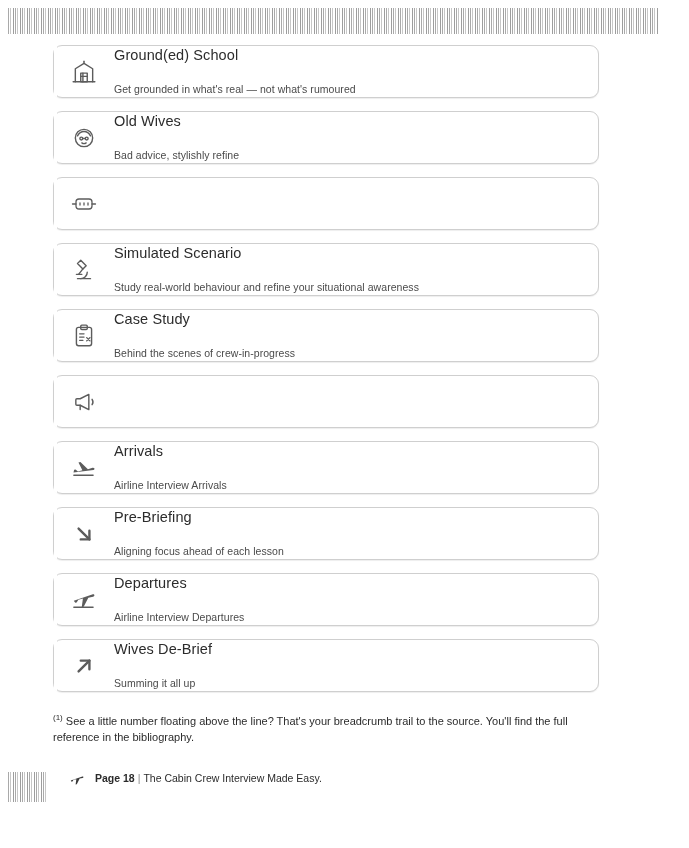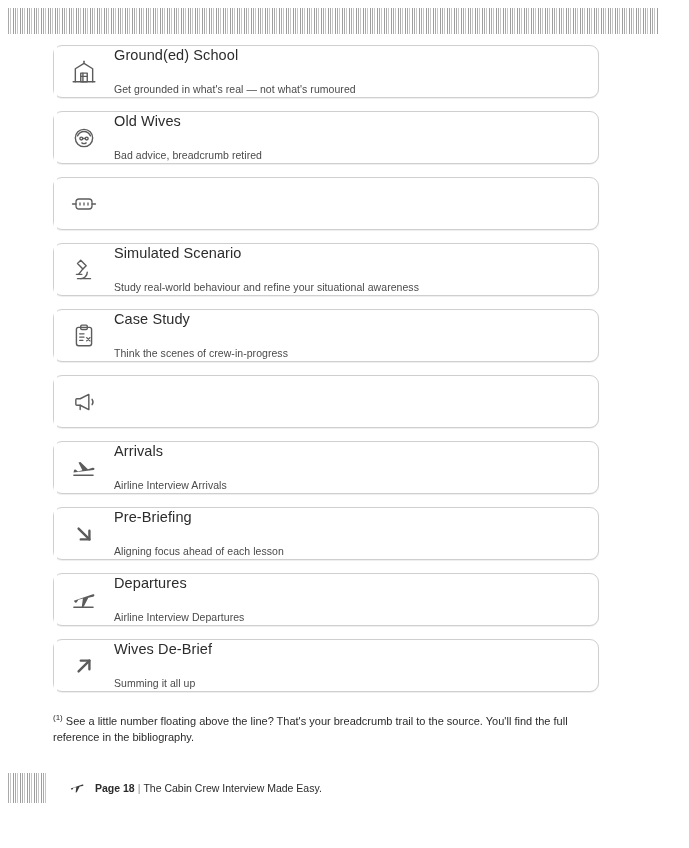--- a/index.html
+++ b/index.html
@@ -111,21 +111,21 @@
   }
 
   
   .footer {
     position: absolute;
     left: 8px;
     top: 772px;
     width: 660px;
     height: 32px;
     display: flex;
-    align-items: center;
+    align-items: flex-start;
   }
   .footer-strip {
     width: 38px;
     height: 30px;
     background:
       repeating-linear-gradient(
         90deg,
         #9a9a9a 0px, #9a9a9a 1px,
         #ffffff 1px, #ffffff 2px,
         #bdbdbd 2px, #bdbdbd 3px,
@@ -183,21 +183,21 @@
         <circle cx="12" cy="12" r="8"></circle>
         <path d="M6 10c1.5-3 4-4 6-4s4.5 1 6 4"></path>
         <circle cx="9.5" cy="12.5" r="1.3"></circle>
         <circle cx="14.5" cy="12.5" r="1.3"></circle>
         <path d="M10.8 12.5h2.4"></path>
         <path d="M10 16.5c1.2.8 2.8.8 4 0"></path>
       </svg>
     </div>
     <div class="card-text">
       <div class="card-title">Old Wives</div>
-      <div class="card-sub">Bad advice, breadcrumb retired</div>
+      <div class="card-sub">Bad advice, stylishly refine</div>
     </div>
   </div>
 
   <div class="card">
     <div class="card-icon">
       <svg width="28" height="26" viewBox="0 0 28 24" fill="none" stroke="currentColor" stroke-width="1.3" stroke-linecap="round" stroke-linejoin="round">
         <rect x="6" y="7" width="16" height="10" rx="3"></rect>
         <path d="M6 12H2.5M22 12h3.5"></path>
         <path d="M10 11v2M14 11v2M18 11v2"></path>
       </svg>
@@ -224,21 +224,21 @@
     <div class="card-icon">
       <svg width="26" height="26" viewBox="0 0 24 24" fill="none" stroke="currentColor" stroke-width="1.3" stroke-linecap="round" stroke-linejoin="round">
         <rect x="5" y="4" width="14" height="17" rx="2"></rect>
         <rect x="9" y="2" width="6" height="4" rx="1"></rect>
         <path d="M8 10h4M8 13h4M8 16h3"></path>
         <path d="M14.5 13.5l3 3M17.5 13.5l-3 3"></path>
       </svg>
     </div>
     <div class="card-text">
       <div class="card-title">Case Study</div>
-      <div class="card-sub">Think the scenes of crew-in-progress</div>
+      <div class="card-sub">Behind the scenes of crew-in-progress</div>
     </div>
   </div>
 
   <div class="card">
     <div class="card-icon">
       <svg width="27" height="26" viewBox="0 0 24 24" fill="none" stroke="currentColor" stroke-width="1.3" stroke-linecap="round" stroke-linejoin="round">
         <path d="M4 10v4a1 1 0 0 0 1 1h3l8 4V5L8 9H5a1 1 0 0 0-1 1z"></path>
         <path d="M8 15v4"></path>
         <path d="M19 9.5c1 1.5 1 3.5 0 5"></path>
       </svg>

